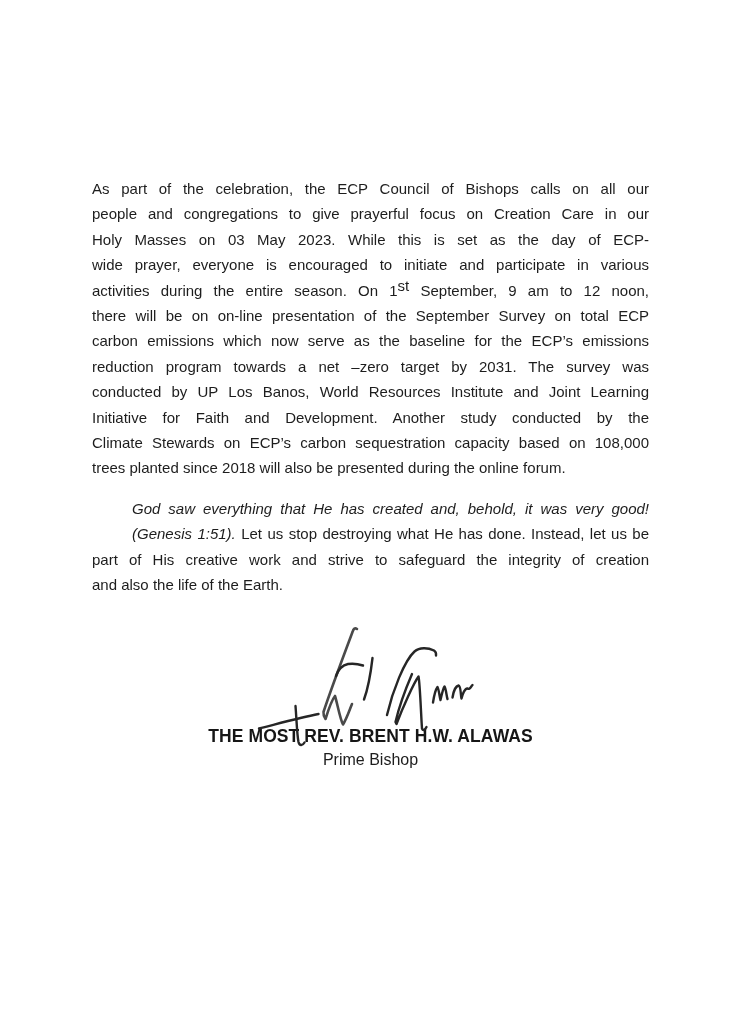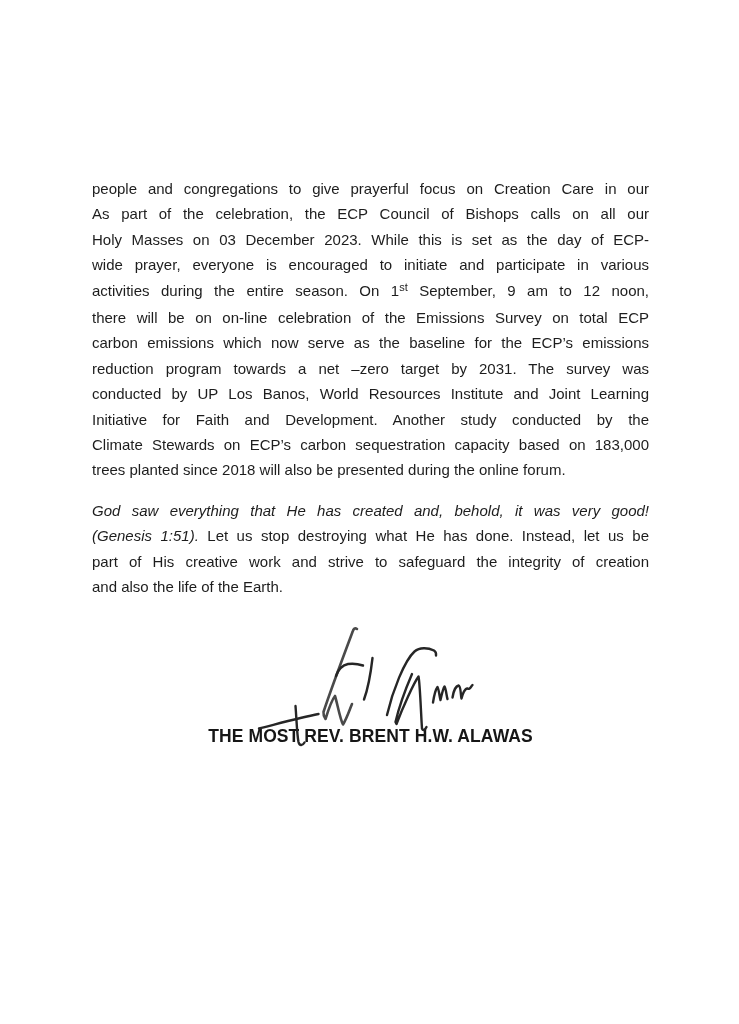--- a/index.html
+++ b/index.html
@@ -17,22 +17,22 @@
     position: absolute;
     left: 92px;
     top: 176px;
     width: 557px;
     font-size: 15px;
     line-height: 25.4px;
   }
   .para { margin: 0 0 15px 0; }
   .line { text-align: justify; text-align-last: justify; }
   .line.last { text-align-last: left; }
-  .sup { font-size: 11px; position: relative; top: -5px; }
-  .italic { font-style: italic; }
+  .sup { font-size: 15px; position: relative; top: -5px; }
+  .italic { font-style: italic; margin-left: 40px; }
   .sig-block {
     position: absolute;
     left: 92px;
     top: 726px;
     width: 557px;
     text-align: center;
   }
   .sig-name {
     font-weight: bold;
     font-size: 17.5px;
@@ -53,31 +53,31 @@
     z-index: 2;
   }
 </style>
 </head>
 <body>
 
 <div class="page">
 
   <div class="textcol">
     <div class="para">
+        <div class="line"><span>As part of the celebration, the ECP Council of Bishops calls on all our</span></div>
         <div class="line"><span>people and congregations to give prayerful focus on Creation Care in our</span></div>
-        <div class="line"><span>As part of the celebration, the ECP Council of Bishops calls on all our</span></div>
-        <div class="line"><span>Holy Masses on 03 December 2023. While this is set as the day of ECP-</span></div>
+        <div class="line"><span>Holy Masses on 03 May 2023. While this is set as the day of ECP-</span></div>
         <div class="line"><span>wide prayer, everyone is encouraged to initiate and participate in various</span></div>
         <div class="line"><span>activities during the entire season. On 1</span><span class="sup">st</span><span> September, 9 am to 12 noon,</span></div>
-        <div class="line"><span>there will be on on-line celebration of the Emissions Survey on total ECP</span></div>
+        <div class="line"><span>there will be on on-line presentation of the September Survey on total ECP</span></div>
         <div class="line"><span>carbon emissions which now serve as the baseline for the ECP’s emissions</span></div>
         <div class="line"><span>reduction program towards a net –zero target by 2031. The survey was</span></div>
         <div class="line"><span>conducted by UP Los Banos, World Resources Institute and Joint Learning</span></div>
         <div class="line"><span>Initiative for Faith and Development. Another study conducted by the</span></div>
-        <div class="line"><span>Climate Stewards on ECP’s carbon sequestration capacity based on 183,000</span></div>
+        <div class="line"><span>Climate Stewards on ECP’s carbon sequestration capacity based on 108,000</span></div>
         <div class="line last"><span>trees planted since 2018 will also be presented during the online forum.</span></div>
       </div>
     <div class="para">
         <div class="line"><span class="italic">God saw everything that He has created and, behold, it was very good!</span></div>
         <div class="line"><span class="italic">(Genesis 1:51).</span><span> Let us stop destroying what He has done. Instead, let us be</span></div>
         <div class="line"><span>part of His creative work and strive to safeguard the integrity of creation</span></div>
         <div class="line last"><span>and also the life of the Earth.</span></div>
       </div>
   </div>
 
@@ -97,15 +97,16 @@
 
     <path d="M222.5,99.5 C223.5,93 226,88 228.5,87.5 C231,88 230.5,96 231.5,100.5 C232.5,96 235,90 237.5,90.5 C239.5,92 241,88.5 242.5,87" stroke="#262626" stroke-width="2.4"></path>
 
     <path d="M29,130.5 C45,126.5 70,119.5 88.5,116" stroke="#262626" stroke-width="2.4"></path>
 
     <path d="M65.5,108 C66.5,120 67,137 68.5,144 C69.5,148 72.5,148 74.5,144.5" stroke="#262626" stroke-width="2.4"></path>
   </svg>
 
   <div class="sig-block">
     <div class="sig-name">THE MOST REV. BRENT H.W. ALAWAS</div>
+    <div class="sig-title">Prime Bishop</div>
   </div>
 
 </div>
 
 </body></html>

